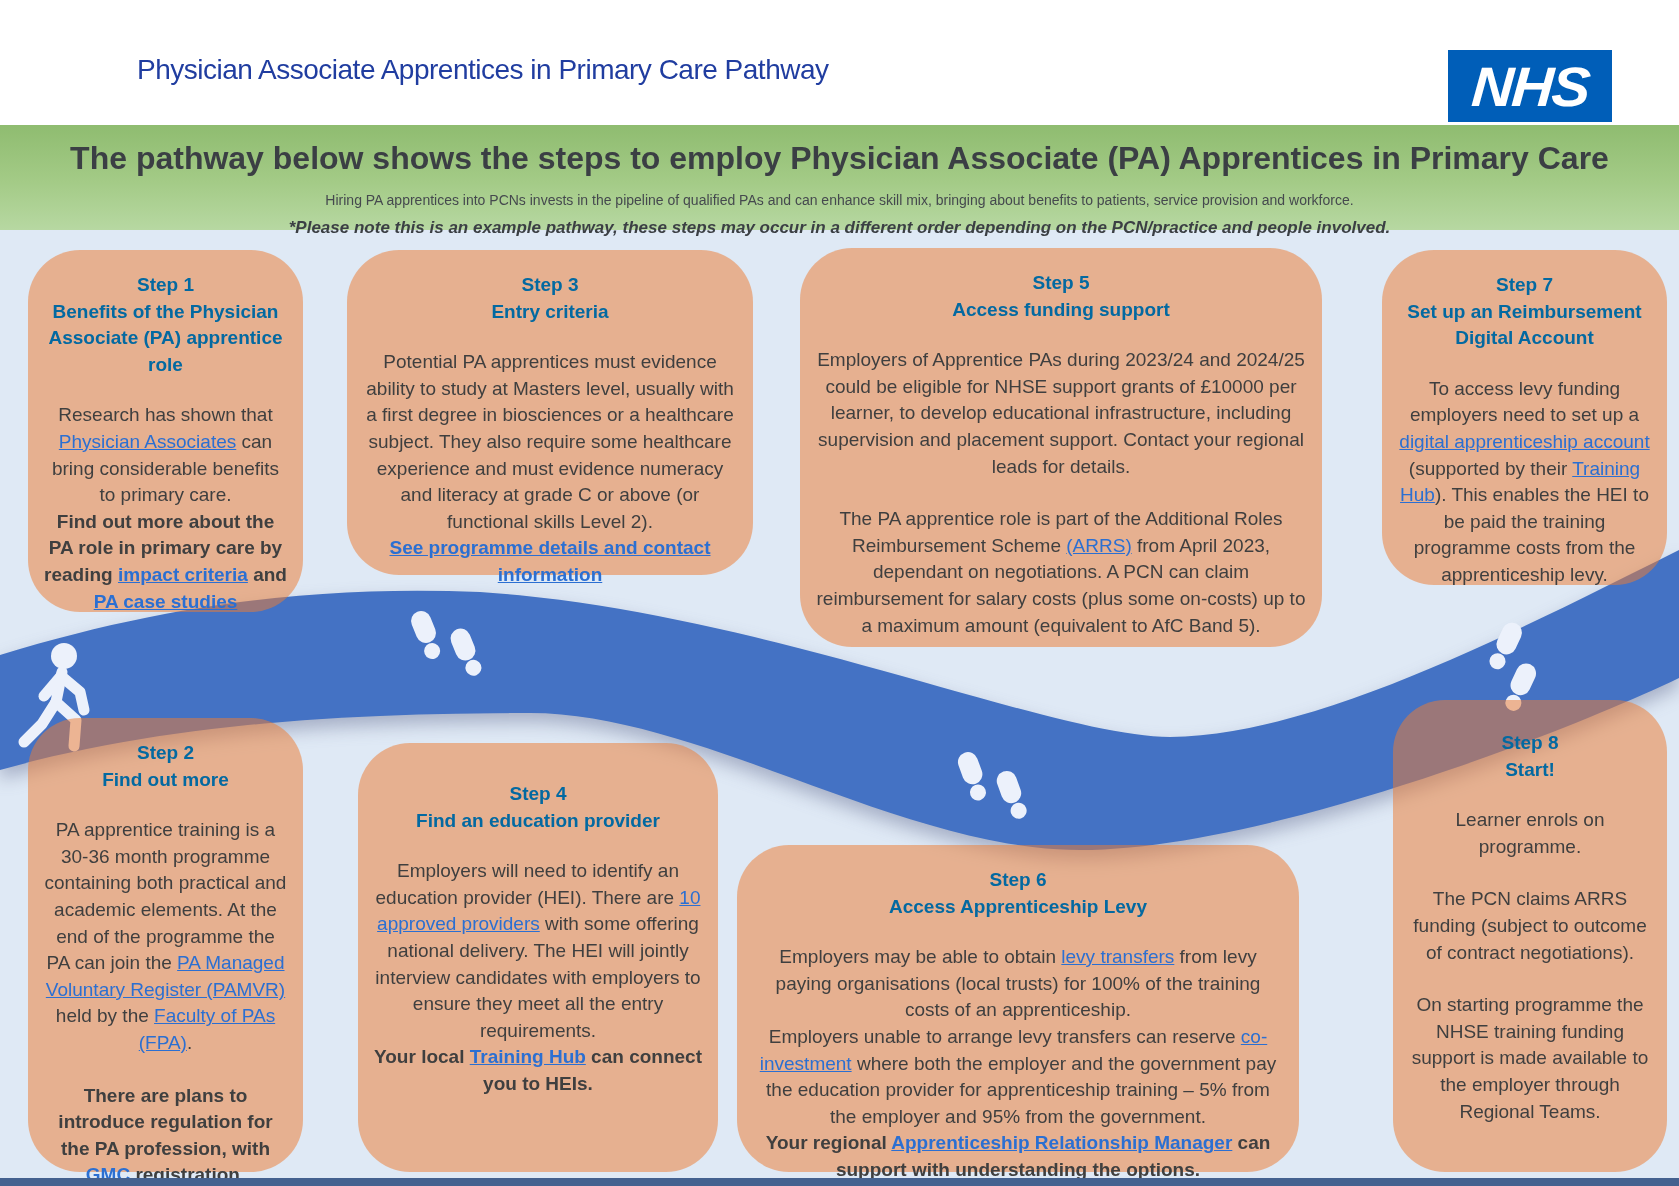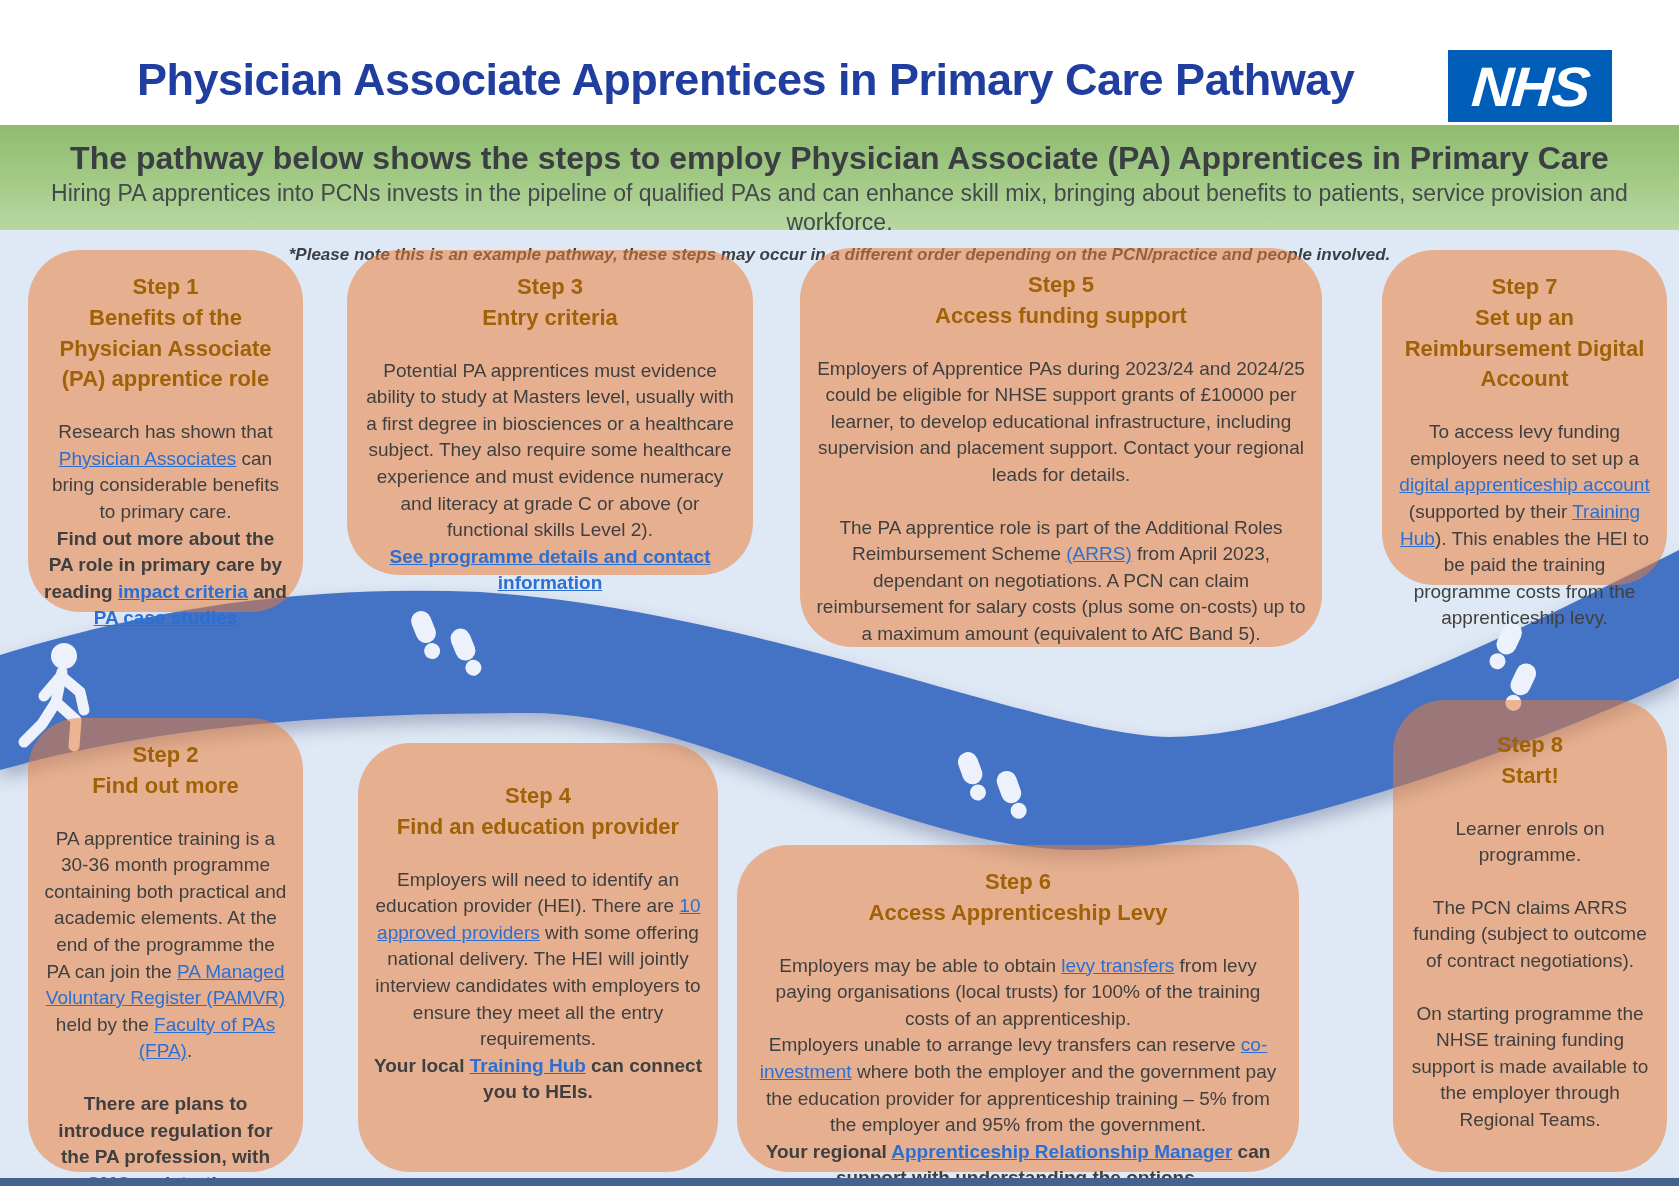--- a/index.html
+++ b/index.html
@@ -5,59 +5,59 @@
   html,body{margin:0;padding:0;background:#ffffff;}
   .page{
     position:relative;width:1679px;height:1186px;overflow:hidden;
     background:#dfe9f5;outline:1px solid #c3c9d3;
     font-family:"Liberation Sans",sans-serif;
   }
   
   .header{position:absolute;left:0;top:0;width:100%;height:125px;background:#ffffff;}
   .title{
     position:absolute;left:137px;top:54px;margin:0;
-    font-size:45px;font-weight:700;color:#203da0;letter-spacing:-0.5px;
+    font-size:28px;font-weight:400;color:#203da0;letter-spacing:-0.5px;
   }
   .nhs-logo{
     position:absolute;left:1448px;top:50px;width:164px;height:72px;
     background:#005EB8;display:flex;align-items:center;justify-content:center;
   }
   .nhs-logo span{
     color:#ffffff;font-weight:700;font-style:italic;font-size:58px;
     transform:skewX(-4deg) scaleY(0.96);letter-spacing:-2px;
   }
   
   .banner{
     position:absolute;left:0;top:125px;width:100%;height:105px;
     background:linear-gradient(180deg,#8fbc70 0%,#a4cb87 55%,#b7d8a2 100%);
     text-align:center;box-sizing:border-box;padding-top:13px;
   }
   .banner .b1{font-size:32px;font-weight:700;color:#3b3f44;line-height:1.25;}
-  .banner .b2{font-size:23px;color:#45494e;margin-top:1px;line-height:1.25;}
+  .banner .b2{font-size:14px;color:#45494e;margin-top:14px;line-height:1.25;}
   .banner .b3{font-size:17px;font-weight:700;font-style:italic;color:#3b3f44;margin-top:8px;}
   
   .road-svg{position:absolute;left:0;top:230px;width:1679px;height:956px;pointer-events:none;}
   .road-path{filter:drop-shadow(0 9px 9px rgba(70,80,120,0.38));}
   .bottom-strip{position:absolute;left:0;bottom:0;width:100%;height:8px;background:#44618f;}
   
   .card{
     position:absolute;box-sizing:border-box;
     background:rgba(236,125,52,0.52);
     border-radius:52px;padding:22px 16px;
     text-align:center;color:#3f3f3f;font-size:19px;line-height:1.4;
   }
   .s1{left:28px;  top:250px; width:275px; height:362px;}
   .s3{left:347px; top:250px; width:406px; height:325px;}
   .s5{left:800px; top:248px; width:522px; height:399px;}
   .s7{left:1382px;top:250px; width:285px; height:335px;}
   .s2{left:28px;  top:718px; width:275px; height:454px;}
   .s4{left:358px; top:743px; width:360px; height:429px;padding-top:38px;}
   .s6{left:737px; top:845px; width:562px; height:327px;}
   .s8{left:1393px;top:700px; width:274px; height:472px;padding-top:30px;}
-  .step-head{font-weight:700;font-size:22px;line-height:1.4;color:#a16207;}
+  .step-head{font-weight:700;font-size:19px;line-height:1.4;color:#0369a1;}
   .card-body{margin-top:24px;}
   .para{margin:0;}
   .para.gap{margin-top:26px;}
   .b{font-weight:700;}
   a.lnk{color:#2b6fd2;text-decoration:underline;cursor:pointer;}
 </style>
 </head>
 <body>
 
 <div class="page">

